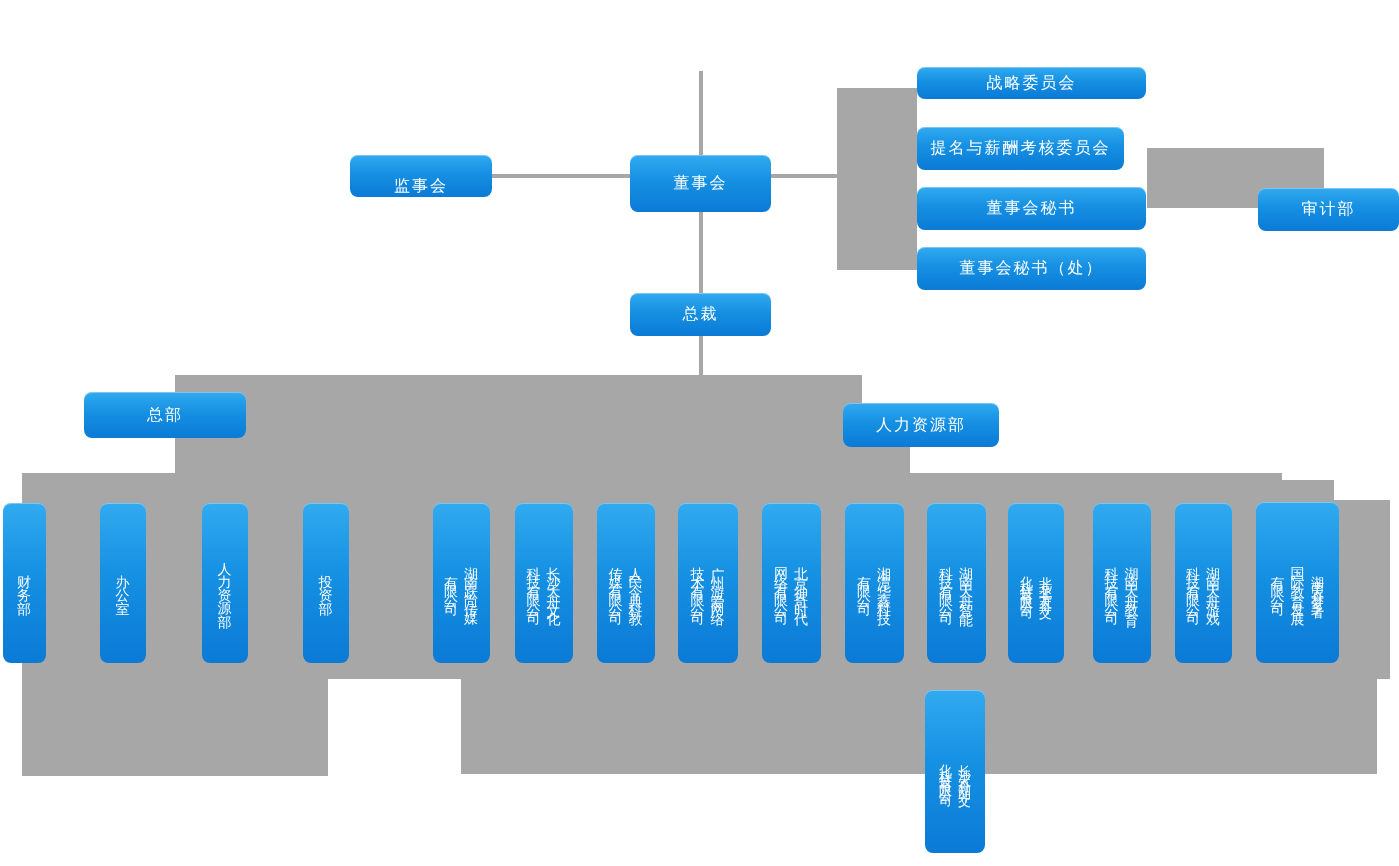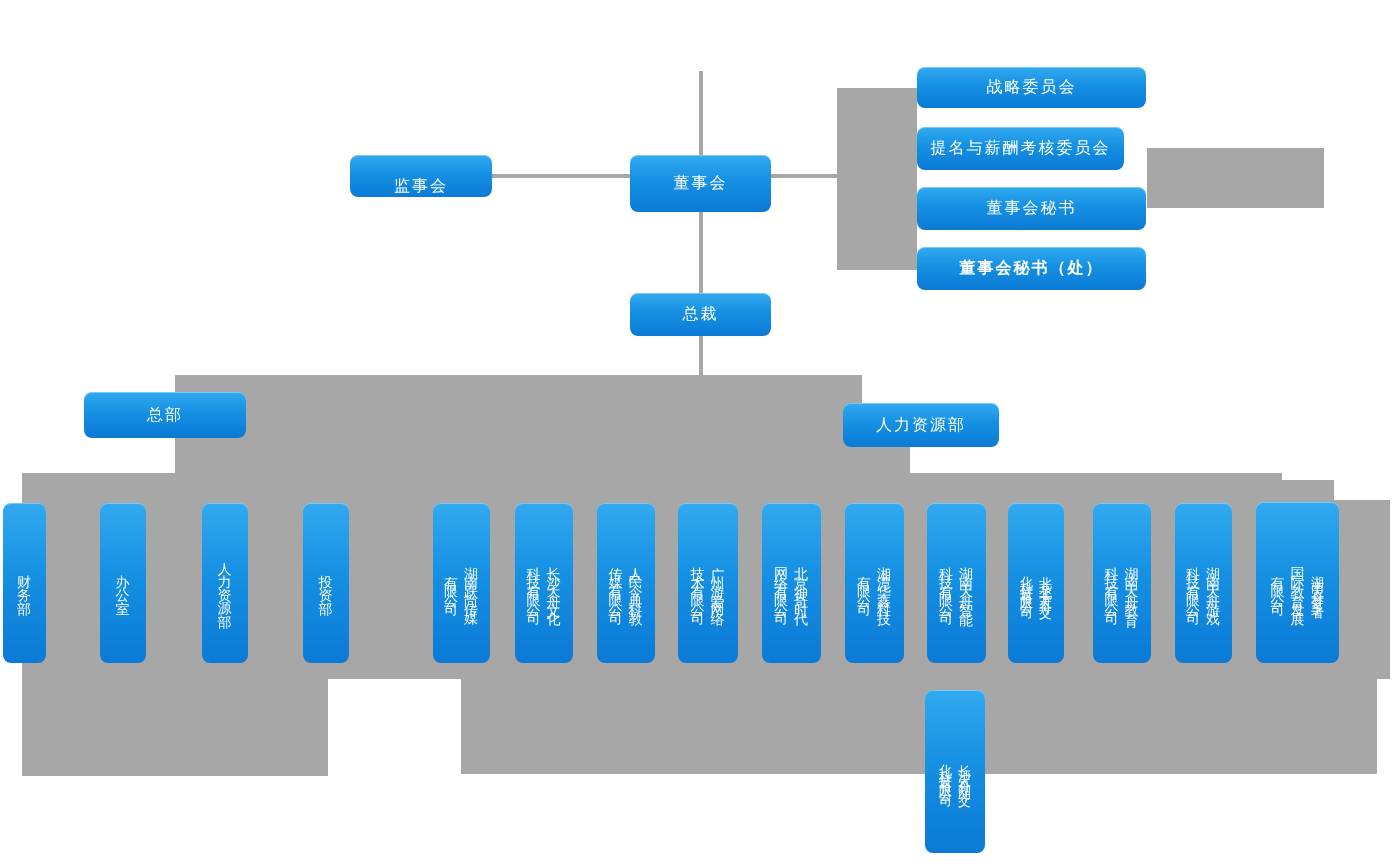--- a/index.html
+++ b/index.html
@@ -61,33 +61,36 @@
 
 
   <div class="box" style="left:350px;top:155px;width:142px;height:42px;align-items:flex-end;">
     <span>监事会</span>
   </div>
 
   <div class="box" style="left:630px;top:155px;width:141px;height:57px;">
     <span>董事会</span>
   </div>
 
-  <div class="box" style="left:917px;top:67px;width:229px;height:41px;">
+  <div class="box" style="left:917px;top:67px;width:229px;height:32px;">
     <span>战略委员会</span>
   </div>
   <div class="box" style="left:917px;top:127px;width:207px;height:43px;">
     <span>提名与薪酬考核委员会</span>
   </div>
   <div class="box" style="left:917px;top:187px;width:229px;height:43px;">
     <span>董事会秘书</span>
   </div>
-  <div class="box" style="left:917px;top:247px;width:229px;height:43px;font-weight:bold;">
+  <div class="box" style="left:917px;top:247px;width:229px;height:43px;">
     <span>董事会秘书（处）</span>
   </div>
 
+  <div class="box" style="left:1258px;top:188px;width:141px;height:43px;">
+    <span>审计部</span>
+  </div>
 
   <div class="box" style="left:630px;top:293px;width:141px;height:43px;">
     <span>总裁</span>
   </div>
 
   <div class="box" style="left:84px;top:392px;width:162px;height:46px;">
     <span>总部</span>
   </div>
 
   <div class="box" style="left:843px;top:403px;width:156px;height:44px;">

